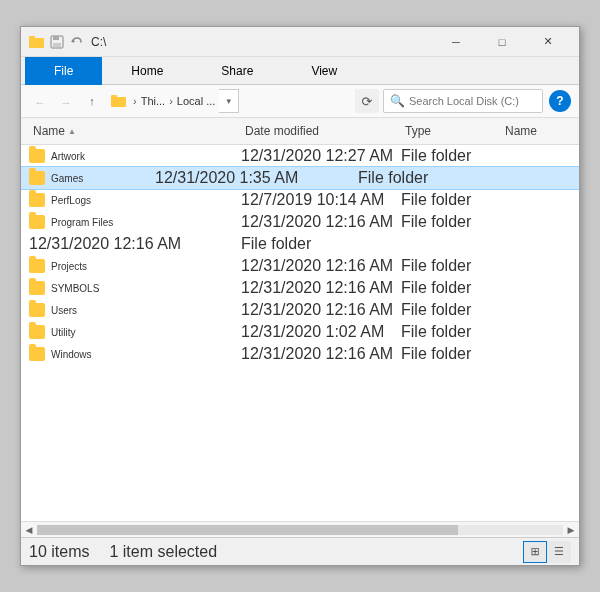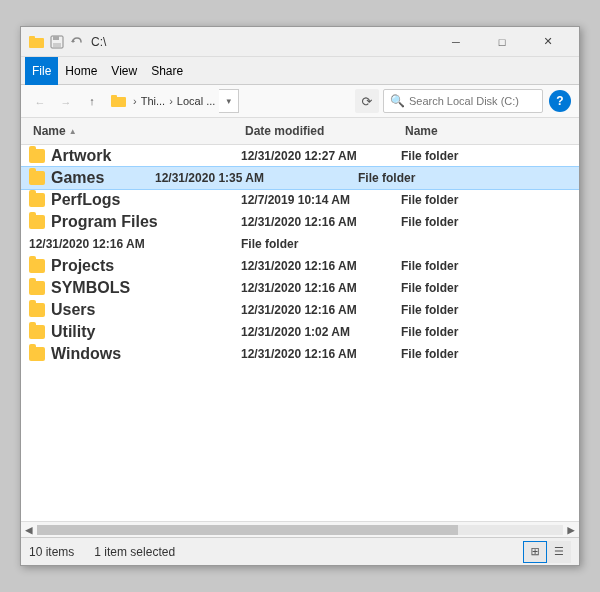--- a/index.html
+++ b/index.html
@@ -71,21 +71,21 @@
     .ribbon {
       background: #f0f0f0;
       flex-shrink: 0;
     }
     .ribbon-tabs {
       display: flex;
       border-bottom: 1px solid #ccc;
       padding: 0 4px;
     }
     .ribbon-tab {
-      padding: 6px 6px;
+      padding: 6px 28px;
       font-size: 12px;
       cursor: pointer;
       border: 1px solid transparent;
       margin-bottom: -1px;
     }
     .ribbon-tab.active {
       background: #0078d7;
       color: white;
       border-color: #0078d7;
     }
@@ -168,21 +168,20 @@
       font-size: 12px;
       font-weight: bold;
       cursor: pointer;
       margin-left: 2px;
     }
     
     .main-content {
       display: flex;
       flex: 1;
       overflow: hidden;
-      font-weight: bold;
     }
     
     .file-list-area {
       flex: 1;
       display: flex;
       flex-direction: column;
       overflow: hidden;
     }
     .file-list-header {
       display: grid;
@@ -221,21 +220,21 @@
     }
     .file-row.selected {
       background: #cce8ff;
       outline: 1px solid #99d1ff;
       gap: 43px;
     }
     .file-name-cell {
       display: flex;
       align-items: center;
       gap: 6px;
-      font-size: 16px;
+      font-size: 10px;
       color: #333;
     }
     .folder-icon {
       width: 16px;
       height: 14px;
       background: #ffc83d;
       border-radius: 0 2px 2px 2px;
       position: relative;
       flex-shrink: 0;
     }
@@ -243,36 +242,36 @@
       content: '';
       position: absolute;
       top: -3px;
       left: 0;
       width: 7px;
       height: 3px;
       background: #ffc83d;
       border-radius: 2px 2px 0 0;
     }
     .file-cell {
-      font-size: 12px;
+      font-size: 16px;
       color: #333;
     }
     
     .status-bar {
       height: 28px;
       background: #f0f0f0;
       border-top: 1px solid #ccc;
       display: flex;
       align-items: center;
       padding: 0 8px;
       gap: 20px;
       flex-shrink: 0;
     }
     .status-text {
-      font-size: 12px;
+      font-size: 16px;
       color: #333;
       text-align: right;
     }
     .h-scroll-area {
       display: flex;
       align-items: center;
       height: 16px;
       background: #f5f5f5;
       border-top: 1px solid #ddd;
       flex-shrink: 0;
@@ -353,22 +352,22 @@
       <button class="title-btn">─</button>
       <button class="title-btn">□</button>
       <button class="title-btn close">✕</button>
     </div>
   </div>
 
   <div class="ribbon">
     <div class="ribbon-tabs">
       <div class="ribbon-tab active">File</div>
       <div class="ribbon-tab">Home</div>
+      <div class="ribbon-tab">Share</div>
       <div class="ribbon-tab">View</div>
-      <div class="ribbon-tab">Share</div>
     </div>
   </div>
 
   <div class="address-bar">
     <button class="nav-btn disabled">←</button>
     <button class="nav-btn disabled">→</button>
     <button class="nav-btn">↑</button>
     <div style="display:flex;align-items:center;flex:1;">
       <div style="display:flex;align-items:center;padding:0 4px;margin-right:2px;">
         <svg width="16" height="14" viewBox="0 0 16 14">
@@ -395,20 +394,23 @@
 
       <div class="file-list-header">
         <div class="col-header">
           <span>Name</span>
           <span class="col-sort-icon">▲</span>
         </div>
         <div class="col-header">
           <span>Date modified</span>
         </div>
         <div class="col-header">
+          <span>Type</span>
+        </div>
+        <div class="col-header">
           <span>Name</span>
         </div>
       </div>
 
       <div class="file-list" id="file-list">
       <div class="file-row">
             <div class="file-name-cell">
               <div class="folder-icon"></div>
               <span>Artwork</span>
             </div>

